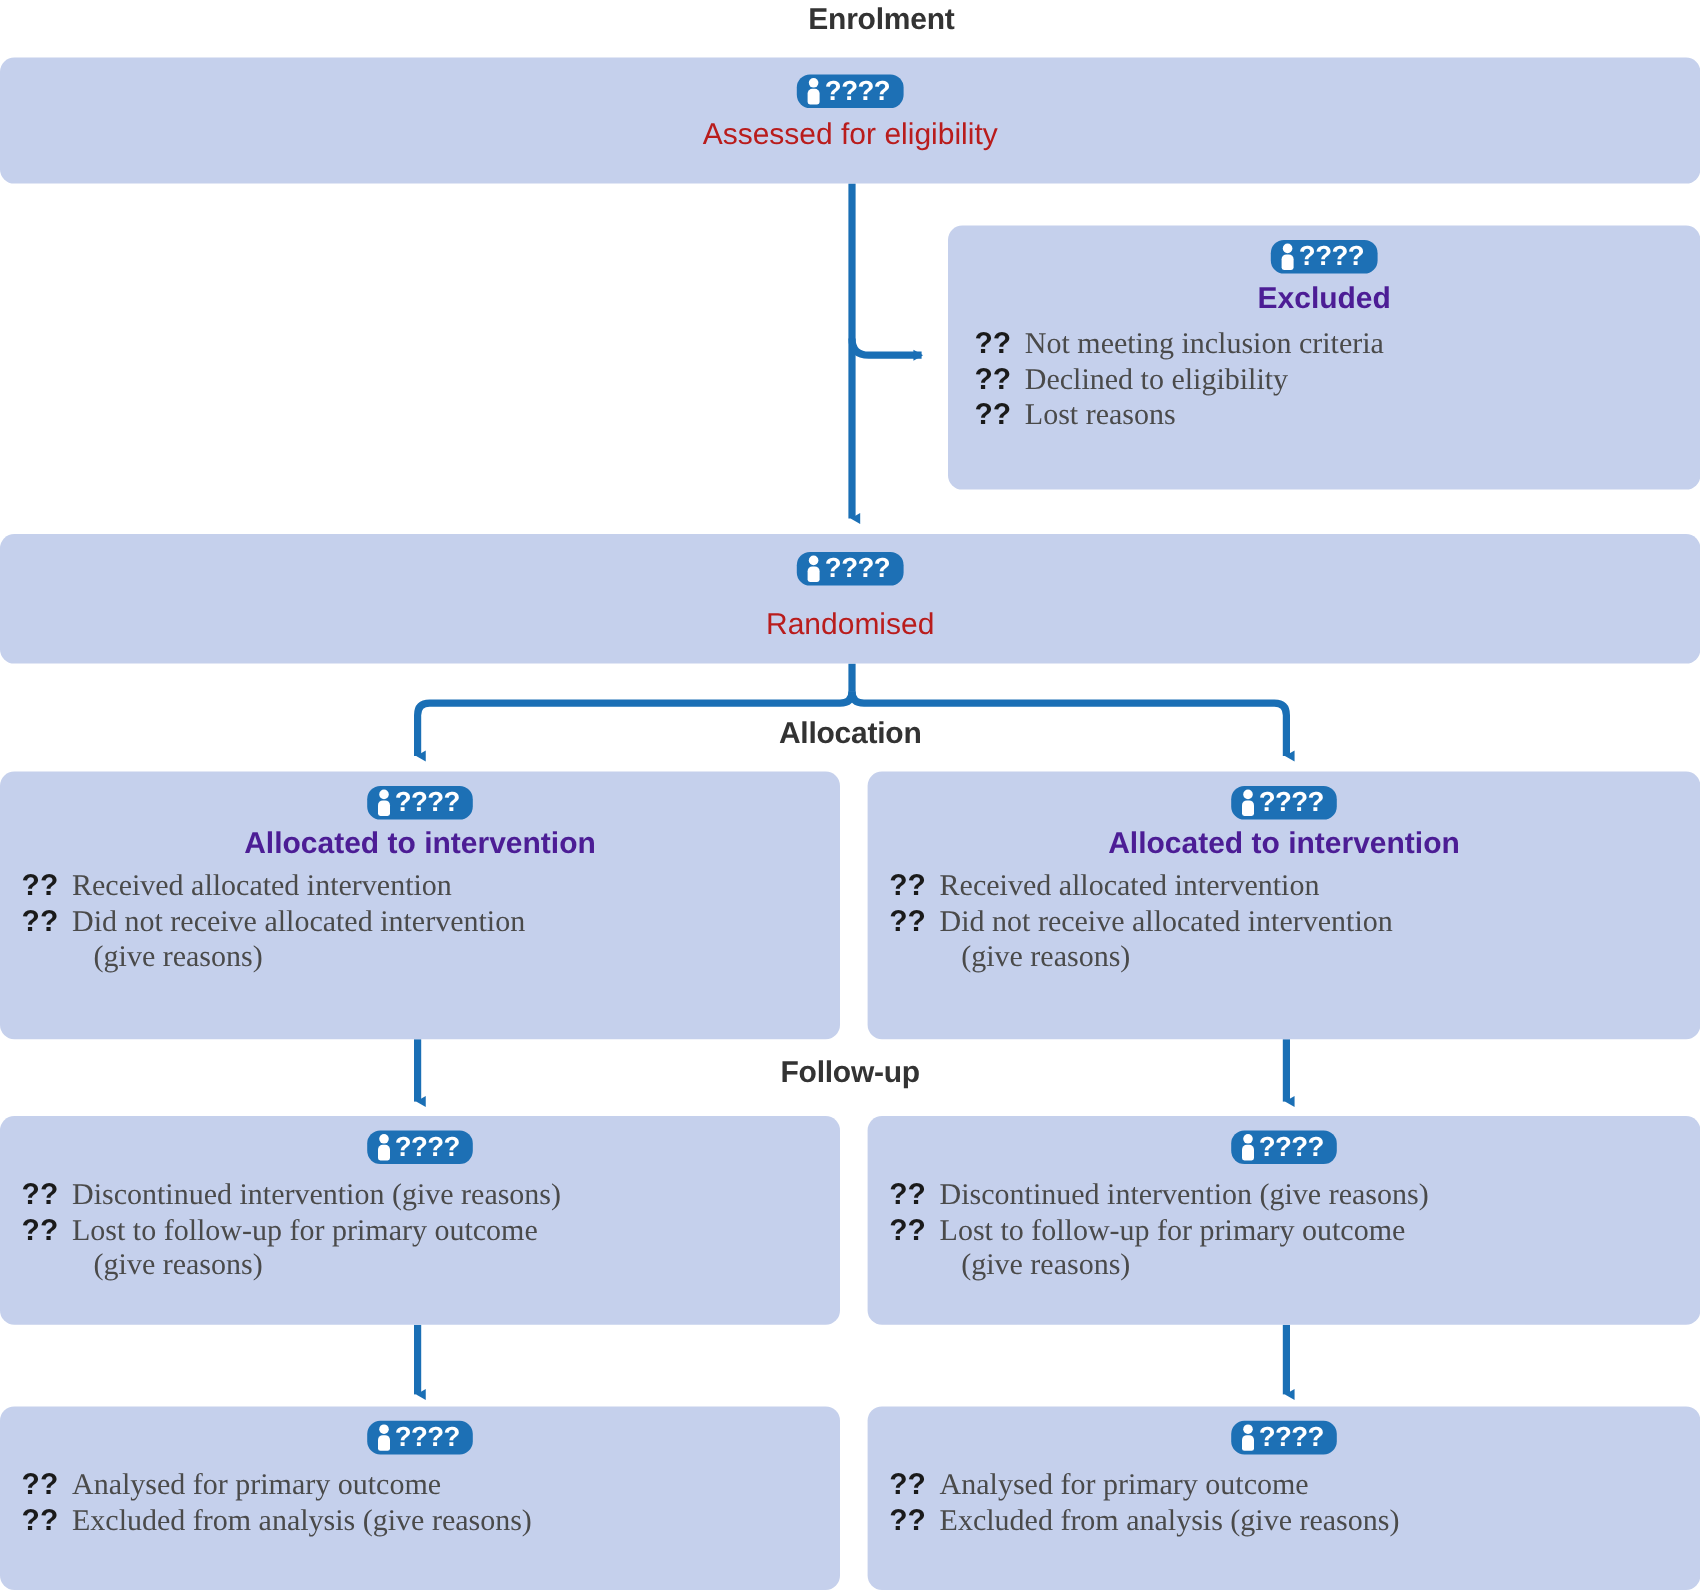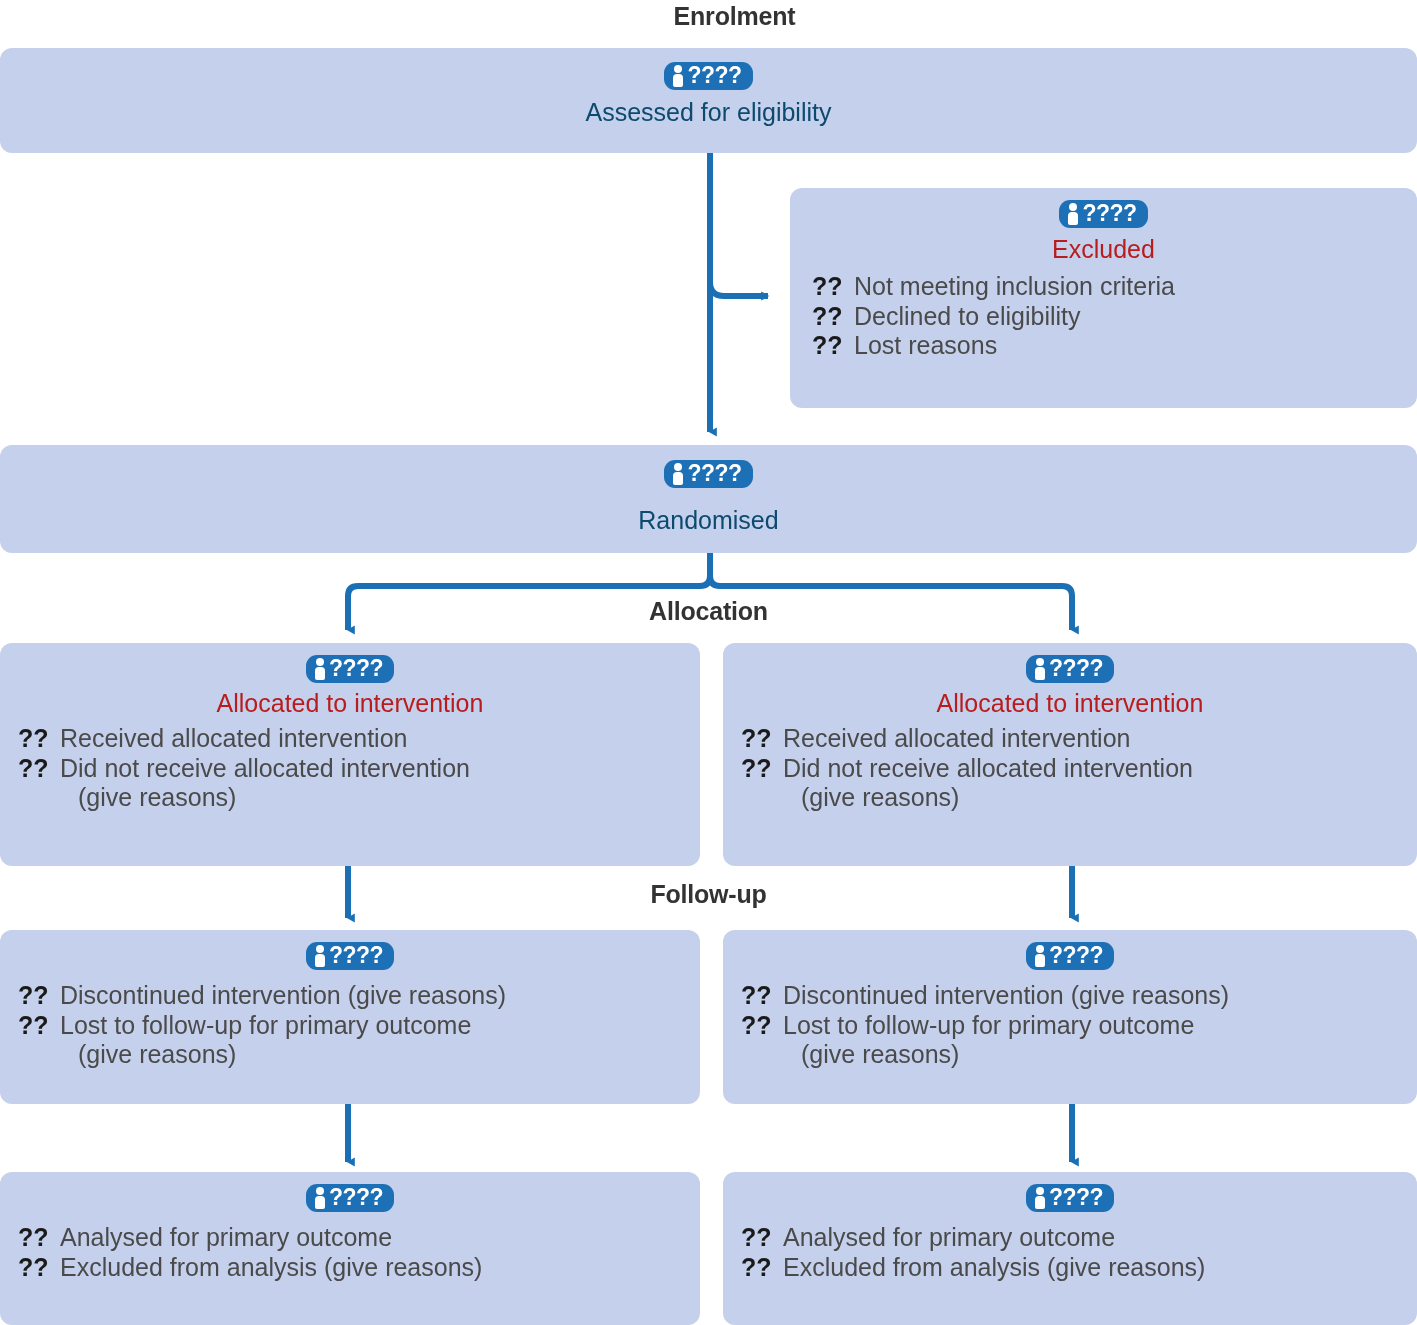--- a/index.html
+++ b/index.html
@@ -87,28 +87,28 @@
   }
   .badge-row {
     text-align: center;
     line-height: 1;
   }
 
   
   .box-title {
     text-align: center;
     font-size: 25px;
+    font-weight: bold;
+    color: #4c1d95;
+  }
+  .box-caption {
+    text-align: center;
+    font-size: 25px;
     font-weight: normal;
     color: #b91c1c;
-  }
-  .box-caption {
-    text-align: center;
-    font-size: 25px;
-    font-weight: normal;
-    color: #0c4a6e;
   }
   .item-list {
     margin: 0;
     padding: 0;
     list-style: none;
   }
   .item {
     display: flex;
     align-items: flex-start;
     font-size: 25px;
@@ -117,20 +117,21 @@
   }
   .item .mark {
     font-weight: bold;
     color: #1a1a1a;
     flex: 0 0 auto;
     width: 42px;
     font-size: 25px;
   }
   .item .text {
     flex: 1 1 auto;
+    font-family: Liberation Serif, serif;
   }
   .item .text .cont {
     display: block;
     padding-left: 18px;
   }
 
   
   #connectors {
     position: absolute;
     left: 0; top: 0;

